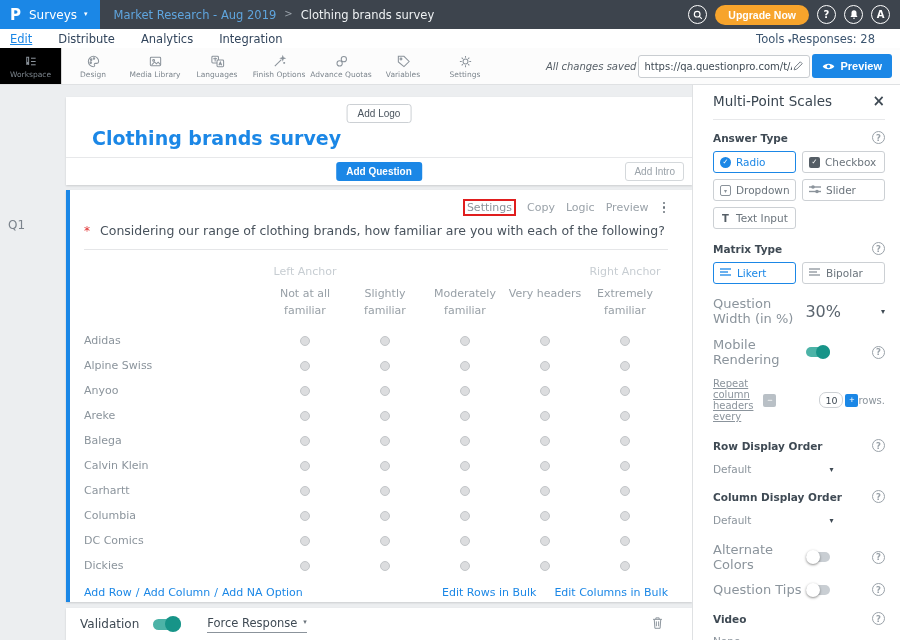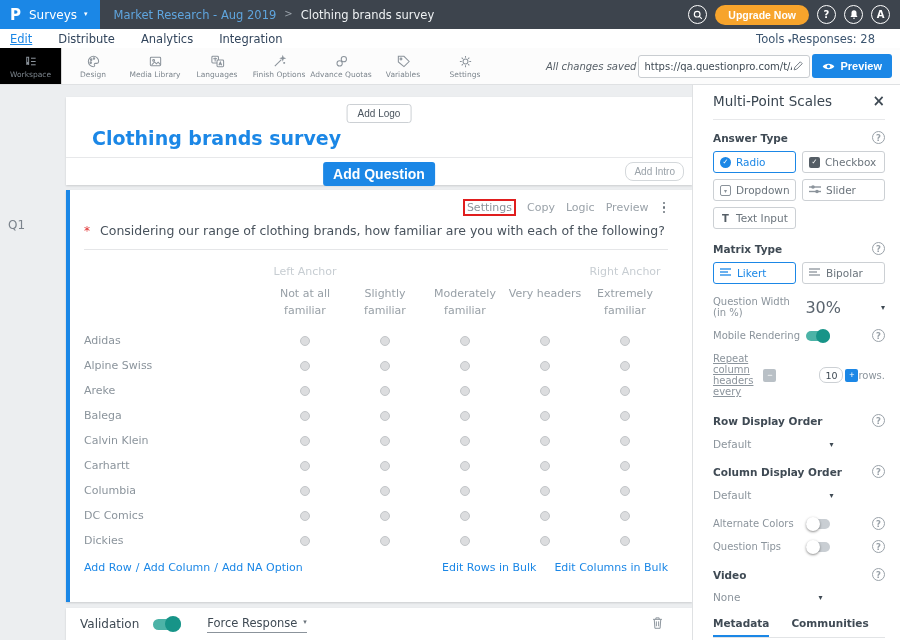--- a/index.html
+++ b/index.html
@@ -43,22 +43,22 @@
   .main { position:relative; height:555px; background:#eceef0; }
   .qid { position:absolute; left:8px; top:133px; font-size:12px; color:#7b838c; }
 
   .card { position:absolute; left:66px; width:626px; background:#fff; box-shadow:0 1px 2px rgba(0,0,0,.14); }
 
   
   .survey-card { top:12px; height:88px; }
   .add-logo { position:absolute; left:50%; transform:translateX(-50%); top:7px; background:#fff; border:1px solid #ccd0d4; border-radius:3px; font-size:10px; color:#4a545e; padding:3px 10px; cursor:pointer; }
   .survey-title { margin:30px 0 0 26px; font-size:19px; color:#1b87e6; cursor:text; }
   .survey-foot { position:absolute; bottom:0; left:0; right:0; height:28px; border-top:1px solid #e7e8ea; }
-  .add-question { position:absolute; left:50%; transform:translateX(-50%); top:4px; background:#1b87e6; color:#fff; border:none; border-radius:3px; font-size:14px; font-weight:bold; padding:4px 10px; cursor:pointer; }
-  .add-intro { position:absolute; right:8px; top:4px; background:#fff; color:#9aa2a9; border:1px solid #d4d8db; border-radius:8px; font-size:10px; padding:3px 8px; cursor:pointer; }
+  .add-question { position:absolute; left:50%; transform:translateX(-50%); top:4px; background:#1b87e6; color:#fff; border:none; border-radius:3px; font-size:10px; font-weight:bold; padding:4px 10px; cursor:pointer; }
+  .add-intro { position:absolute; right:8px; top:4px; background:#fff; color:#9aa2a9; border:1px solid #d4d8db; border-radius:3px; font-size:10px; padding:3px 8px; cursor:pointer; }
 
   
   .question-card { top:105px; height:412px; border-left:4px solid #1b87e6; padding:0 24px 0 14px; }
   .q-actions { display:flex; justify-content:flex-end; align-items:center; gap:11px; padding-top:9px; font-size:11px; color:#9aa2a9; }
   .q-action { cursor:pointer; }
   .q-action.highlight { border:2px solid #e01e1e; padding:0 2px; color:#8b939b; }
   .kebab { display:flex; flex-direction:column; gap:2px; padding:0 3px; cursor:pointer; }
   .kebab i { width:2.5px; height:2.5px; border-radius:50%; background:#6b747c; }
   .q-text-row { display:flex; gap:10px; margin-top:7px; padding-bottom:11px; border-bottom:1px solid #e5e6e8; }
   .q-star { color:#e03131; font-size:12px; padding-top:1px; }
@@ -96,21 +96,21 @@
   .val-toggle { margin-left:14px; }
 
   
   .sidebar { position:absolute; left:692px; top:0; width:208px; height:555px; background:#fff; border-left:1px solid #dfe1e3; padding:0 15px 0 20px; overflow:hidden; }
   .sb-title-row { display:flex; align-items:center; justify-content:space-between; padding-top:8px; }
   .sb-title { font-size:13.5px; color:#3a4651; }
   .sb-close { font-size:15px; font-weight:bold; color:#3f4a54; cursor:pointer; line-height:1; }
   .sb-divider { border:none; border-top:1px solid #e7e8ea; margin-top:10px; }
   .sb-row { display:flex; align-items:center; justify-content:space-between; }
   .sb-section { font-size:10.5px; font-weight:bold; color:#3f4a54; }
-  .sb-gray { font-size:10px; color:#8b949c; }
+  .sb-gray { font-size:13px; color:#8b949c; }
   .help { width:13px; height:13px; border-radius:50%; border:1px solid #9aa2a9; color:#9aa2a9; font-size:8.5px; font-weight:bold; display:flex; align-items:center; justify-content:center; flex:none; cursor:pointer; }
   .opt-grid { display:flex; flex-wrap:wrap; gap:6px; margin-top:7px; }
   .opt-btn { width:83px; height:22px; border:1px solid #ccd0d4; border-radius:3px; background:#fff; display:flex; align-items:center; gap:5px; padding:0 6px; font-size:10.5px; color:#6b747c; cursor:pointer; }
   .opt-btn.selected { border:1.5px solid #1b87e6; color:#1b87e6; }
   .sel-value { color:#5a646e; }
   .sel-caret { color:#3f4a54; font-size:8px; cursor:pointer; }
   .select-line { display:flex; align-items:center; font-size:10.5px; color:#8b949c; cursor:pointer; }
   .select-line .sel-caret { margin-left:78px; }
   .stepper { display:flex; align-items:center; gap:2px; }
   .step-btn { width:13px; height:13px; border:none; border-radius:2px; color:#fff; font-size:9px; line-height:1; display:flex; align-items:center; justify-content:center; cursor:pointer; }
@@ -329,20 +329,28 @@
         </div>
         <div class="m-grid m-row">
           <div class="m-label">Alpine Swiss</div>
           <div class="m-cell"><span class="radio"></span></div>
             <div class="m-cell"><span class="radio"></span></div>
             <div class="m-cell"><span class="radio"></span></div>
             <div class="m-cell"><span class="radio"></span></div>
             <div class="m-cell"><span class="radio"></span></div>
         </div>
         <div class="m-grid m-row">
+          <div class="m-label">Anyoo</div>
+          <div class="m-cell"><span class="radio"></span></div>
+            <div class="m-cell"><span class="radio"></span></div>
+            <div class="m-cell"><span class="radio"></span></div>
+            <div class="m-cell"><span class="radio"></span></div>
+            <div class="m-cell"><span class="radio"></span></div>
+        </div>
+        <div class="m-grid m-row">
           <div class="m-label">Areke</div>
           <div class="m-cell"><span class="radio"></span></div>
             <div class="m-cell"><span class="radio"></span></div>
             <div class="m-cell"><span class="radio"></span></div>
             <div class="m-cell"><span class="radio"></span></div>
             <div class="m-cell"><span class="radio"></span></div>
         </div>
         <div class="m-grid m-row">
           <div class="m-label">Balega</div>
           <div class="m-cell"><span class="radio"></span></div>

